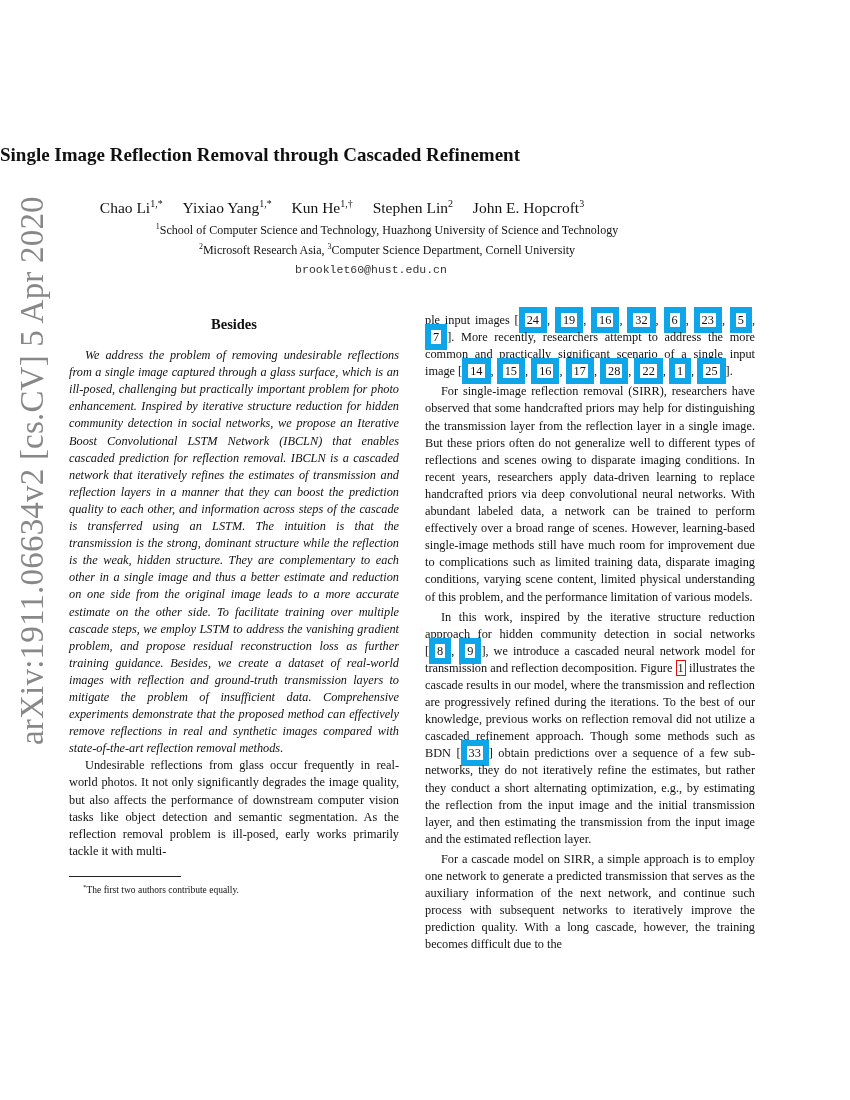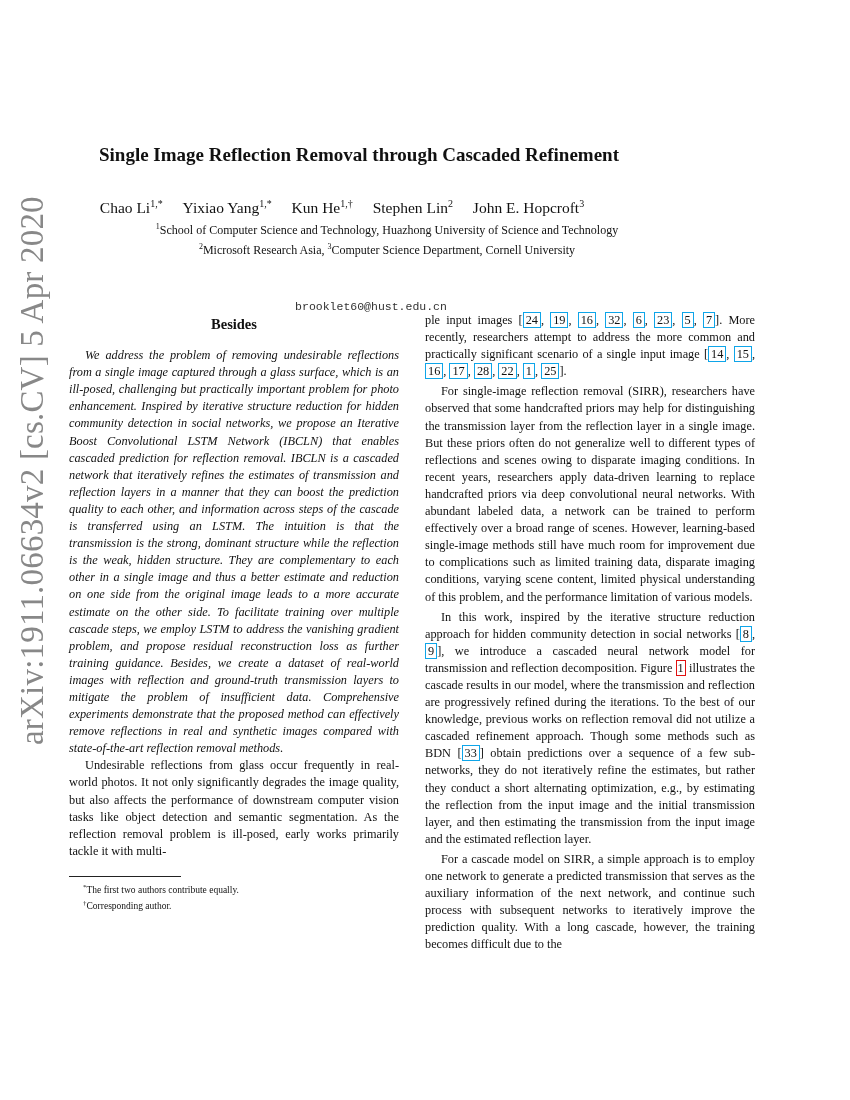--- a/index.html
+++ b/index.html
@@ -1,39 +1,39 @@
 <!DOCTYPE html>
 <html><head>
 <meta charset="utf-8">
 <style>
   html, body { margin: 0; padding: 0; background: #ffffff; }
   body { width: 850px; height: 1100px; position: relative; overflow: hidden;
          font-family: "Liberation Serif", "DejaVu Serif", serif; color: #111; }
   .arxiv-stamp { position: absolute; left: 14px; top: 745px; transform-origin: 0 0;
          transform: rotate(-90deg); font-size: 33px; color: #888; white-space: nowrap;
          letter-spacing: 0.2px; width: 455px; }
-  .title { position: absolute; left: 0; width: 718px; top: 144px; text-align: center;
+  .title { position: absolute; left: 0; width: 718px; top: 144px; 
          font-weight: bold; font-size: 19px; }
   .authors { position: absolute; left: 0; width: 684px; top: 198px; text-align: center; font-size: 15.5px; }
   .authors span.author { margin: 0 8px; }
   .authors sup { font-size: 10px; }
   .affil { position: absolute; left: 0; width: 774px; text-align: center; font-size: 12px; }
   .affil sup { font-size: 8px; }
   .email { position: absolute; left: 0; width: 742px; top: 263px; text-align: center;
-         font-family: "Liberation Mono", "DejaVu Sans Mono", monospace; font-size: 11.5px; color: #333; margin-top: 37px; }
+         font-family: "Liberation Mono", "DejaVu Sans Mono", monospace; font-size: 11.5px; color: #333; }
   .col { position: absolute; top: 312px; width: 330px; font-size: 12.3px; line-height: 17.1px; }
   .col-left { left: 69px; }
   .col-right { left: 425px; }
   .abstract-heading { text-align: center; font-weight: bold; font-size: 14.5px; margin: 4px 0 14px 0; }
   .abstract-body { font-style: italic; text-align: justify; text-indent: 16px; margin: 0; }
   .section-heading { font-weight: bold; font-size: 14.5px; margin: 38px 0 10px 0; }
   p.body { text-align: justify; margin: 0; text-indent: 16px; }
   p.body.noindent { text-indent: 0; }
   p.body + p.body { margin-top: 3px; }
-  .cite { border: 1px solid #0ea5e9; padding: 0 2px; }
+  .cite { border: 6px solid #0ea5e9; padding: 0 2px; }
   .figref { border: 1px solid #e01010; padding: 0 1px; }
   .footnote-rule { width: 112px; border-top: 1px solid #222; margin: 16px 0 4px 0; }
   .footnote { font-size: 9.5px; line-height: 13px; padding-left: 14px; }
   .footnote sup { font-size: 7px; }
 </style>
 </head>
 <body>
 
 <div class="arxiv-stamp">arXiv:1911.06634v2  [cs.CV]  5 Apr 2020</div>
 
@@ -50,21 +50,20 @@
 <div class="affil" style="top:222px;"><sup>1</sup><span>School of Computer Science and Technology, Huazhong University of Science and Technology</span></div>
 <div class="affil" style="top:242px;"><sup>2</sup><span>Microsoft Research Asia, </span><sup>3</sup><span>Computer Science Department, Cornell University</span></div>
 <div class="email">brooklet60@hust.edu.cn</div>
 
 <div class="col col-left">
   <div class="abstract-heading">Besides</div>
   <p class="abstract-body">We address the problem of removing undesirable reflections from a single image captured through a glass surface, which is an ill-posed, challenging but practically important problem for photo enhancement. Inspired by iterative structure reduction for hidden community detection in social networks, we propose an Iterative Boost Convolutional LSTM Network (IBCLN) that enables cascaded prediction for reflection removal. IBCLN is a cascaded network that iteratively refines the estimates of transmission and reflection layers in a manner that they can boost the prediction quality to each other, and information across steps of the cascade is transferred using an LSTM. The intuition is that the transmission is the strong, dominant structure while the reflection is the weak, hidden structure. They are complementary to each other in a single image and thus a better estimate and reduction on one side from the original image leads to a more accurate estimate on the other side. To facilitate training over multiple cascade steps, we employ LSTM to address the vanishing gradient problem, and propose residual reconstruction loss as further training guidance. Besides, we create a dataset of real-world images with reflection and ground-truth transmission layers to mitigate the problem of insufficient data. Comprehensive experiments demonstrate that the proposed method can effectively remove reflections in real and synthetic images compared with state-of-the-art reflection removal methods.</p>
   <p class="body">Undesirable reflections from glass occur frequently in real-world photos. It not only significantly degrades the image quality, but also affects the performance of downstream computer vision tasks like object detection and semantic segmentation. As the reflection removal problem is ill-posed, early works primarily tackle it with multi-</p>
   <div class="footnote-rule"></div>
   <div class="footnote"><sup>*</sup><span>The first two authors contribute equally.</span></div>
-  <div class="footnote"><sup>†</sup><span>Corresponding author.</span></div>
 </div>
 
 <div class="col col-right">
   <p class="body noindent"><span>ple input images [</span><span class="cite">24</span>, <span class="cite">19</span>, <span class="cite">16</span>, <span class="cite">32</span>, <span class="cite">6</span>, <span class="cite">23</span>, <span class="cite">5</span>, <span class="cite">7</span><span>]. More recently, researchers attempt to address the more common and practically significant scenario of a single input image [</span><span class="cite">14</span>, <span class="cite">15</span>, <span class="cite">16</span>, <span class="cite">17</span>, <span class="cite">28</span>, <span class="cite">22</span>, <span class="cite">1</span>, <span class="cite">25</span><span>].</span></p>
   <p class="body">For single-image reflection removal (SIRR), researchers have observed that some handcrafted priors may help for distinguishing the transmission layer from the reflection layer in a single image. But these priors often do not generalize well to different types of reflections and scenes owing to disparate imaging conditions. In recent years, researchers apply data-driven learning to replace handcrafted priors via deep convolutional neural networks. With abundant labeled data, a network can be trained to perform effectively over a broad range of scenes. However, learning-based single-image methods still have much room for improvement due to complications such as limited training data, disparate imaging conditions, varying scene content, limited physical understanding of this problem, and the performance limitation of various models.</p>
   <p class="body"><span>In this work, inspired by the iterative structure reduction approach for hidden community detection in social networks [</span><span class="cite">8</span>, <span class="cite">9</span><span>], we introduce a cascaded neural network model for transmission and reflection decomposition. Figure </span><span class="figref">1</span><span> illustrates the cascade results in our model, where the transmission and reflection are progressively refined during the iterations. To the best of our knowledge, previous works on reflection removal did not utilize a cascaded refinement approach. Though some methods such as BDN [</span><span class="cite">33</span><span>] obtain predictions over a sequence of a few sub-networks, they do not iteratively refine the estimates, but rather they conduct a short alternating optimization, e.g., by estimating the reflection from the input image and the initial transmission layer, and then estimating the transmission from the input image and the estimated reflection layer.</span></p>
   <p class="body">For a cascade model on SIRR, a simple approach is to employ one network to generate a predicted transmission that serves as the auxiliary information of the next network, and continue such process with subsequent networks to iteratively improve the prediction quality. With a long cascade, however, the training becomes difficult due to the</p>
 </div>
 
 </body></html>

